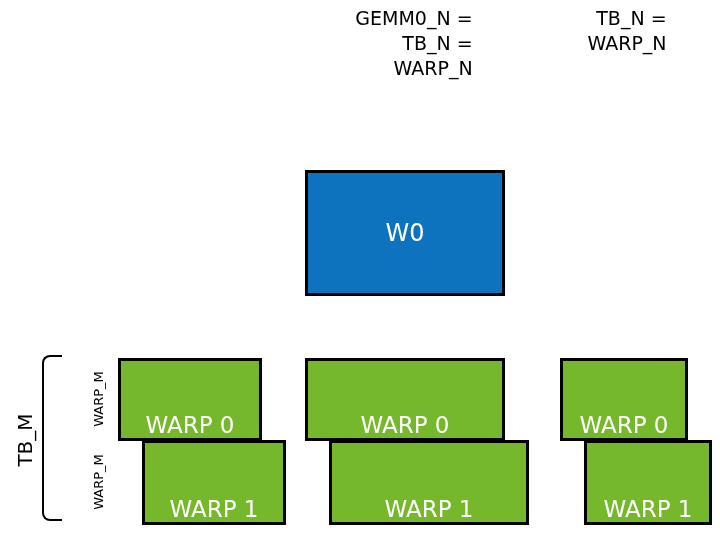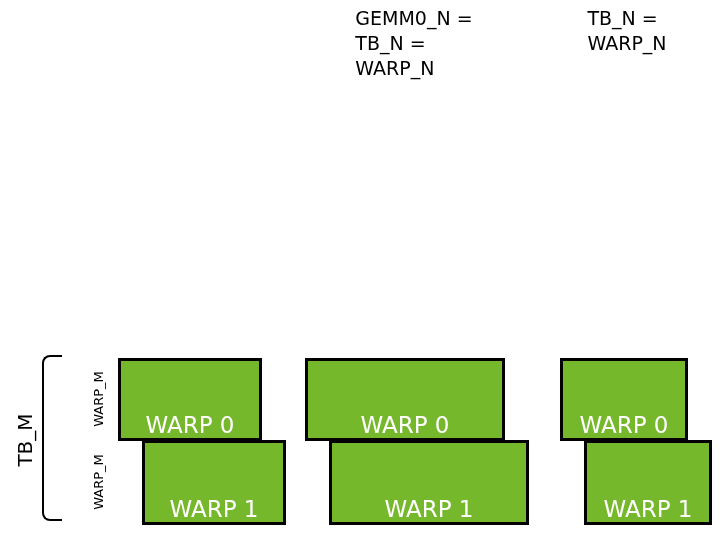--- a/index.html
+++ b/index.html
@@ -19,21 +19,21 @@
   .canvas {
     position: relative;
     width: 720px; height: 540px;
     background: var(--background);
     overflow: hidden;
   }
   .toplabel {
     position: absolute;
     top: 6px;
     transform: translateX(-50%);
-    text-align: left;
+    text-align: right;
     color: var(--label-text);
     font-size: 19px;
     line-height: 25px;
     white-space: nowrap;
   }
   .bluebox {
     position: absolute;
     background: var(--blue);
     border: 3px solid var(--border);
     color: var(--box-text);
@@ -97,20 +97,23 @@
     <div>GEMM0_N =</div>
     <div>TB_N =</div>
     <div>WARP_N</div>
   </div>
 
   <div class="toplabel" style="left:627px">
     <div>TB_N =</div>
     <div>WARP_N</div>
   </div>
 
+  <div class="bluebox w0">
+    <span>W0</span>
+  </div>
 
 
   <div class="bracket"></div>
 
   <div class="rot tbm">TB_M</div>
   <div class="rot warpm warpm-top">WARP_M</div>
   <div class="rot warpm warpm-bottom">WARP_M</div>
 
   <div class="gcol gcol-a">
     <div class="gcell">

